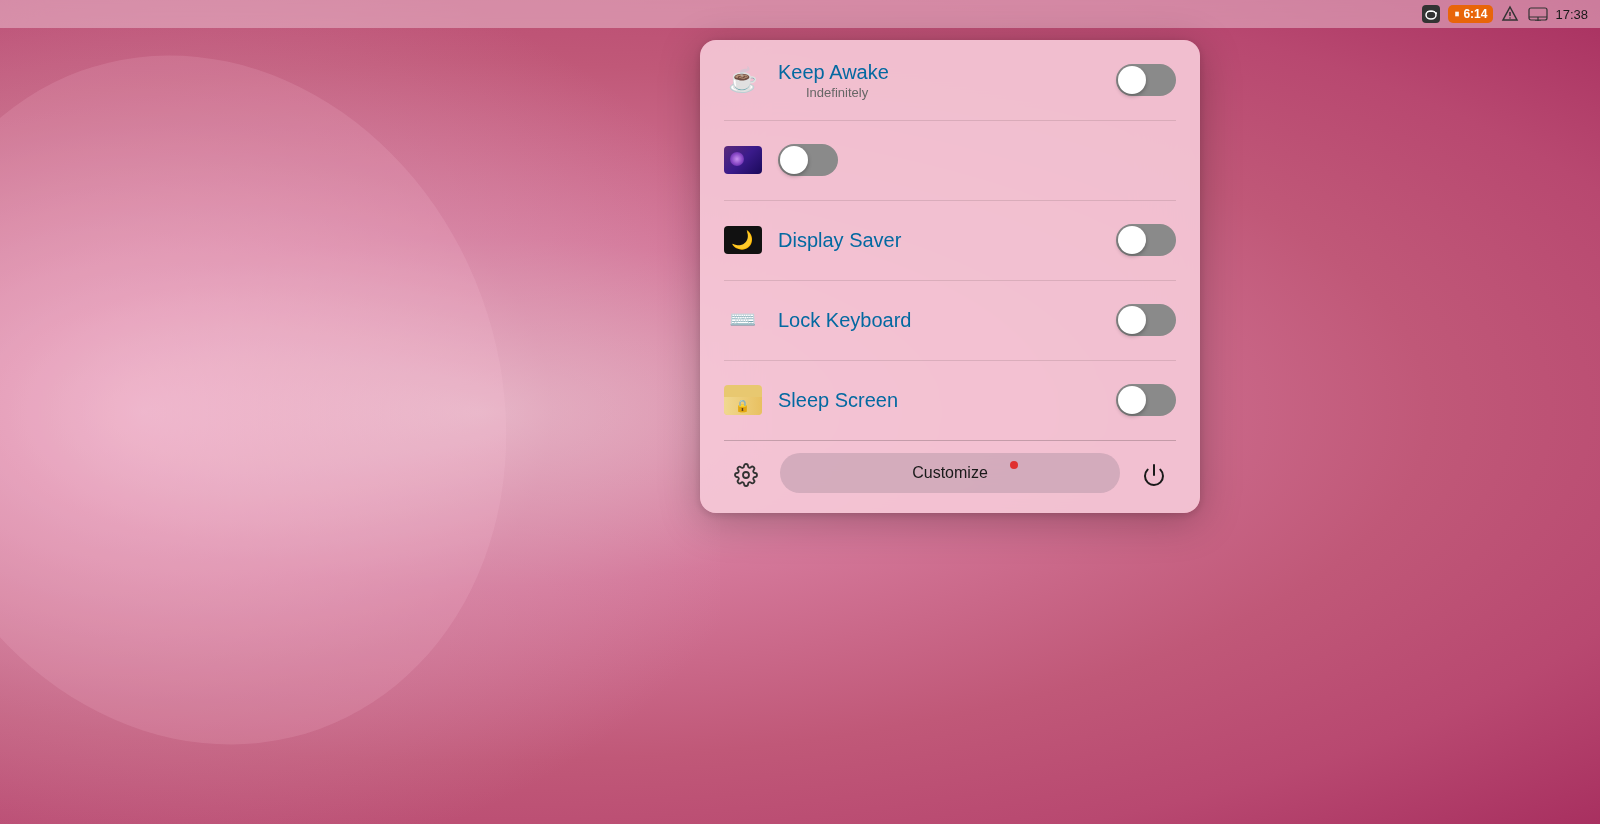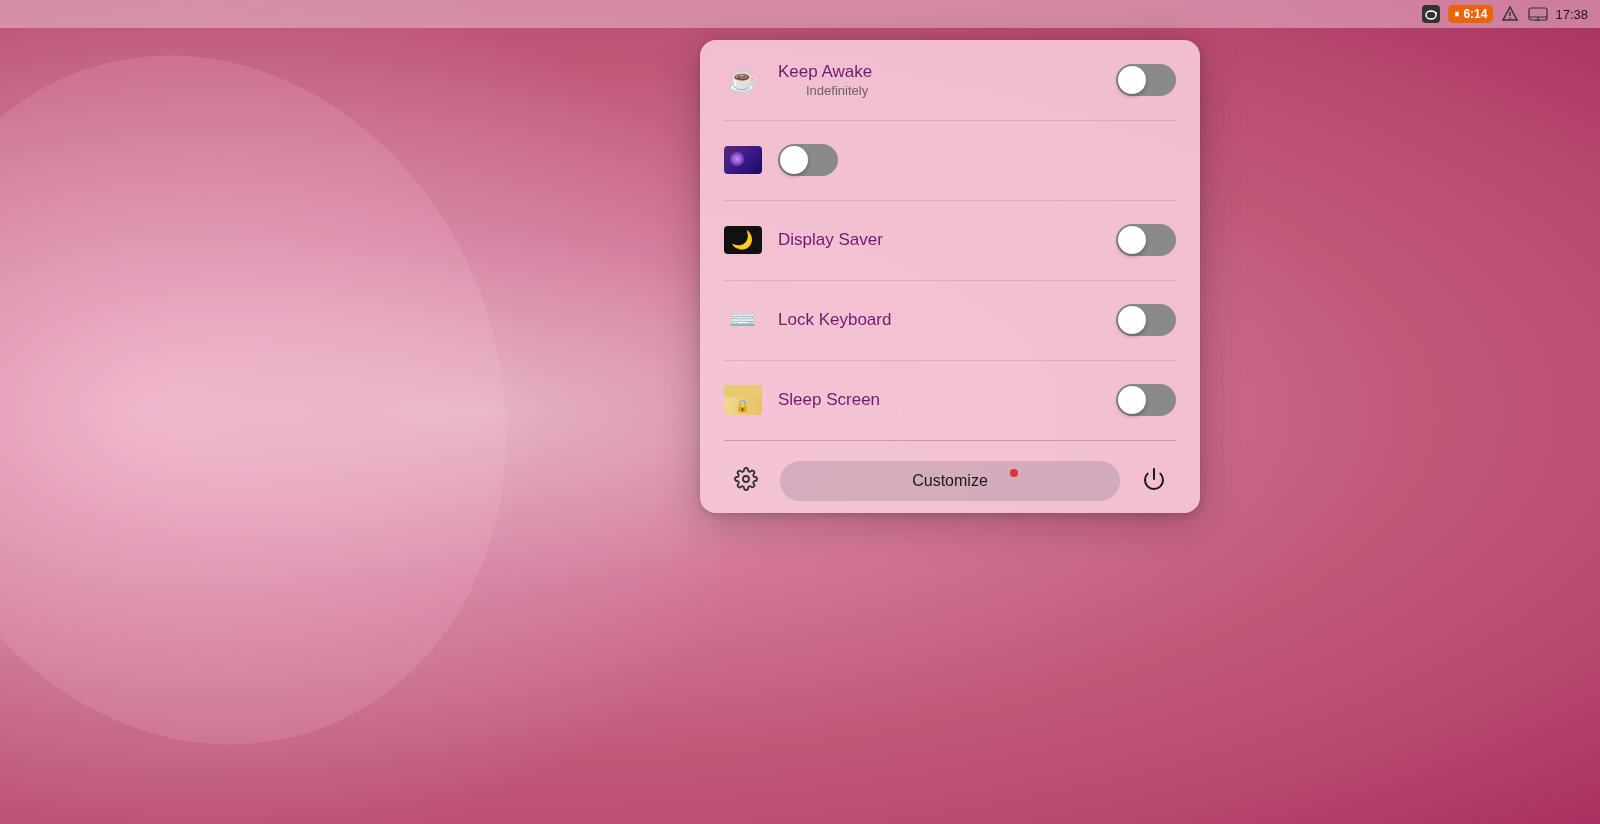--- a/index.html
+++ b/index.html
@@ -139,23 +139,23 @@
       justify-content: center;
       border-radius: 8px;
       font-size: 22px;
     }
 
     .item-text {
       flex: 1;
     }
 
     .item-label {
-      font-size: 17px;
+      font-size: 20px;
       font-weight: 500;
-      color: #701a75;
+      color: #0369a1;
       line-height: 1.2;
     }
 
     .item-sublabel {
       font-size: 13px;
       color: #666;
       margin-top: 1px;
       margin-left: 28px;
     }
 
@@ -182,21 +182,21 @@
       position: absolute;
       top: 2px;
       left: 2px;
       box-shadow: 0 2px 4px rgba(0,0,0,0.3);
       transition: left 0.2s;
     }
 
     
     .menu-bottom {
       display: flex;
-      align-items: flex-end;
+      align-items: flex-start;
       padding: 12px 24px;
       gap: 12px;
       height: 72px;
     }
 
     .gear-button {
       width: 44px;
       height: 44px;
       display: flex;
       align-items: center;

